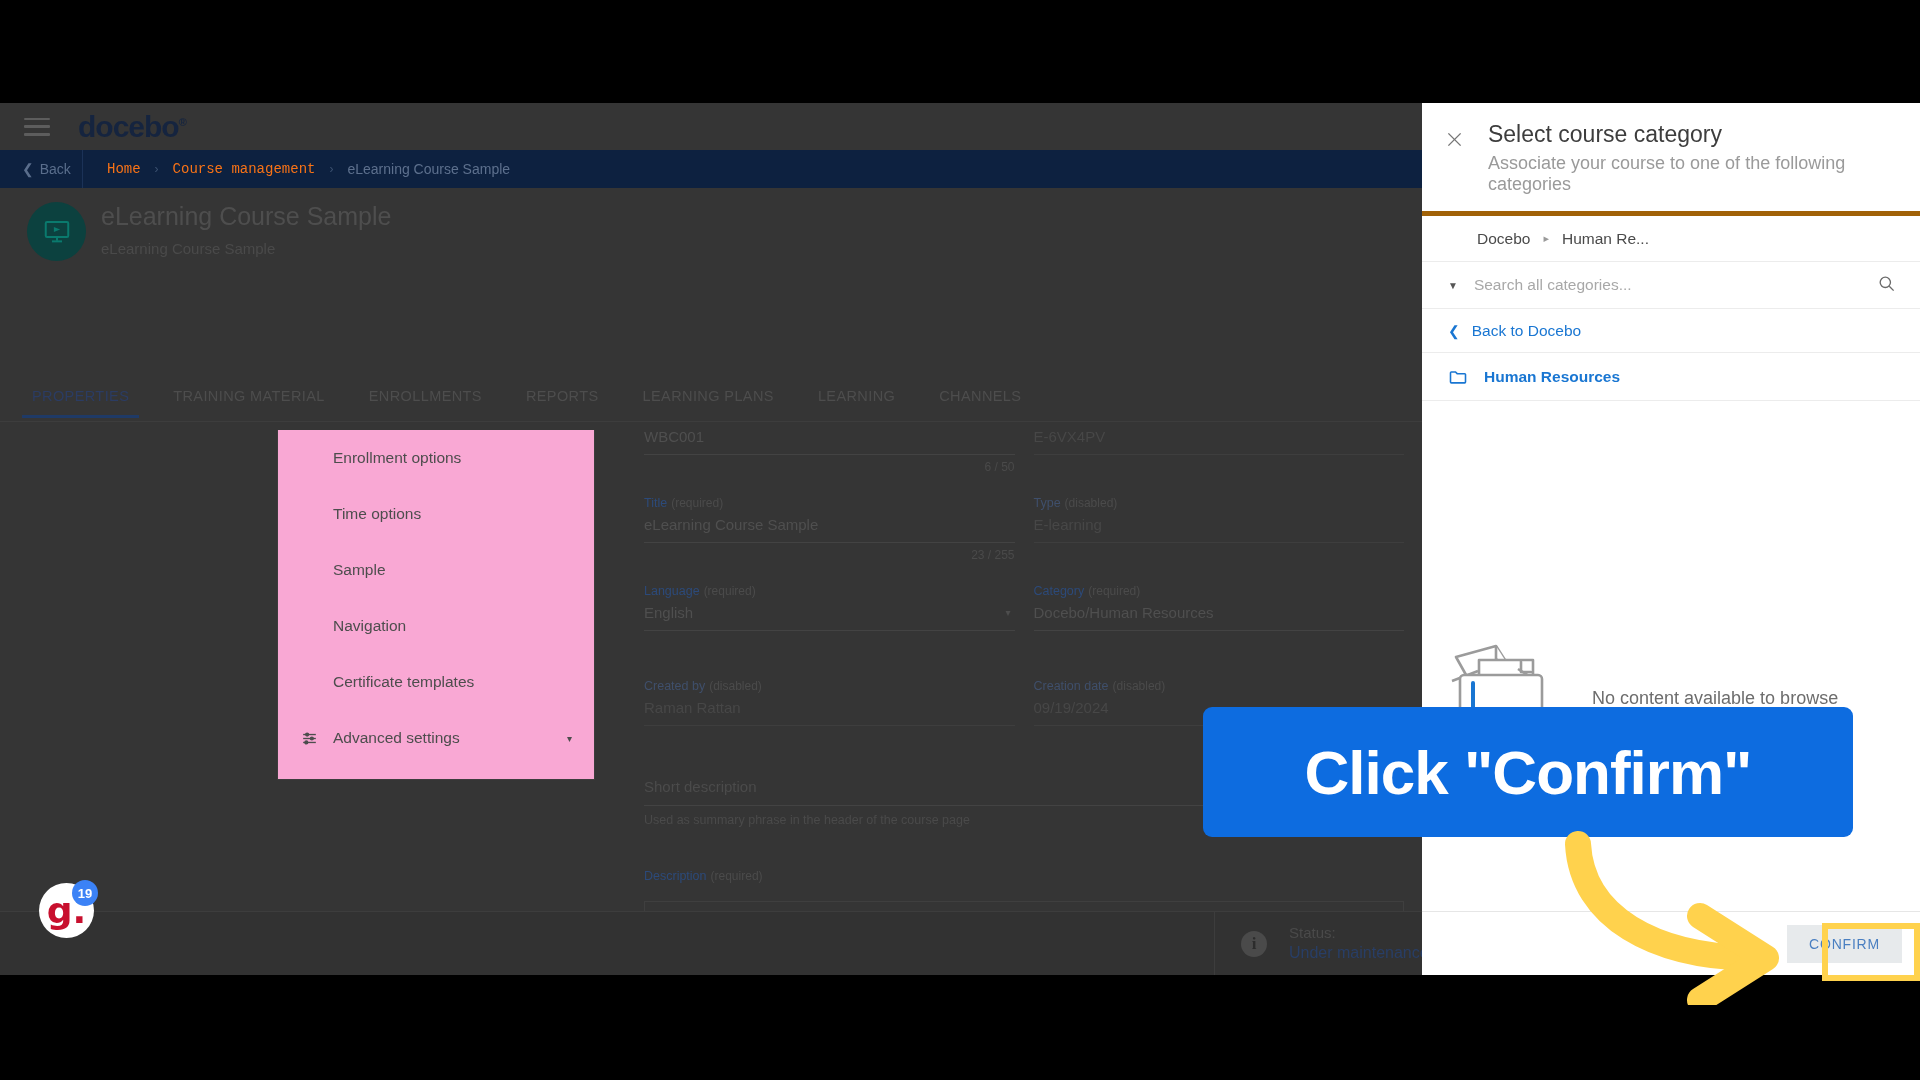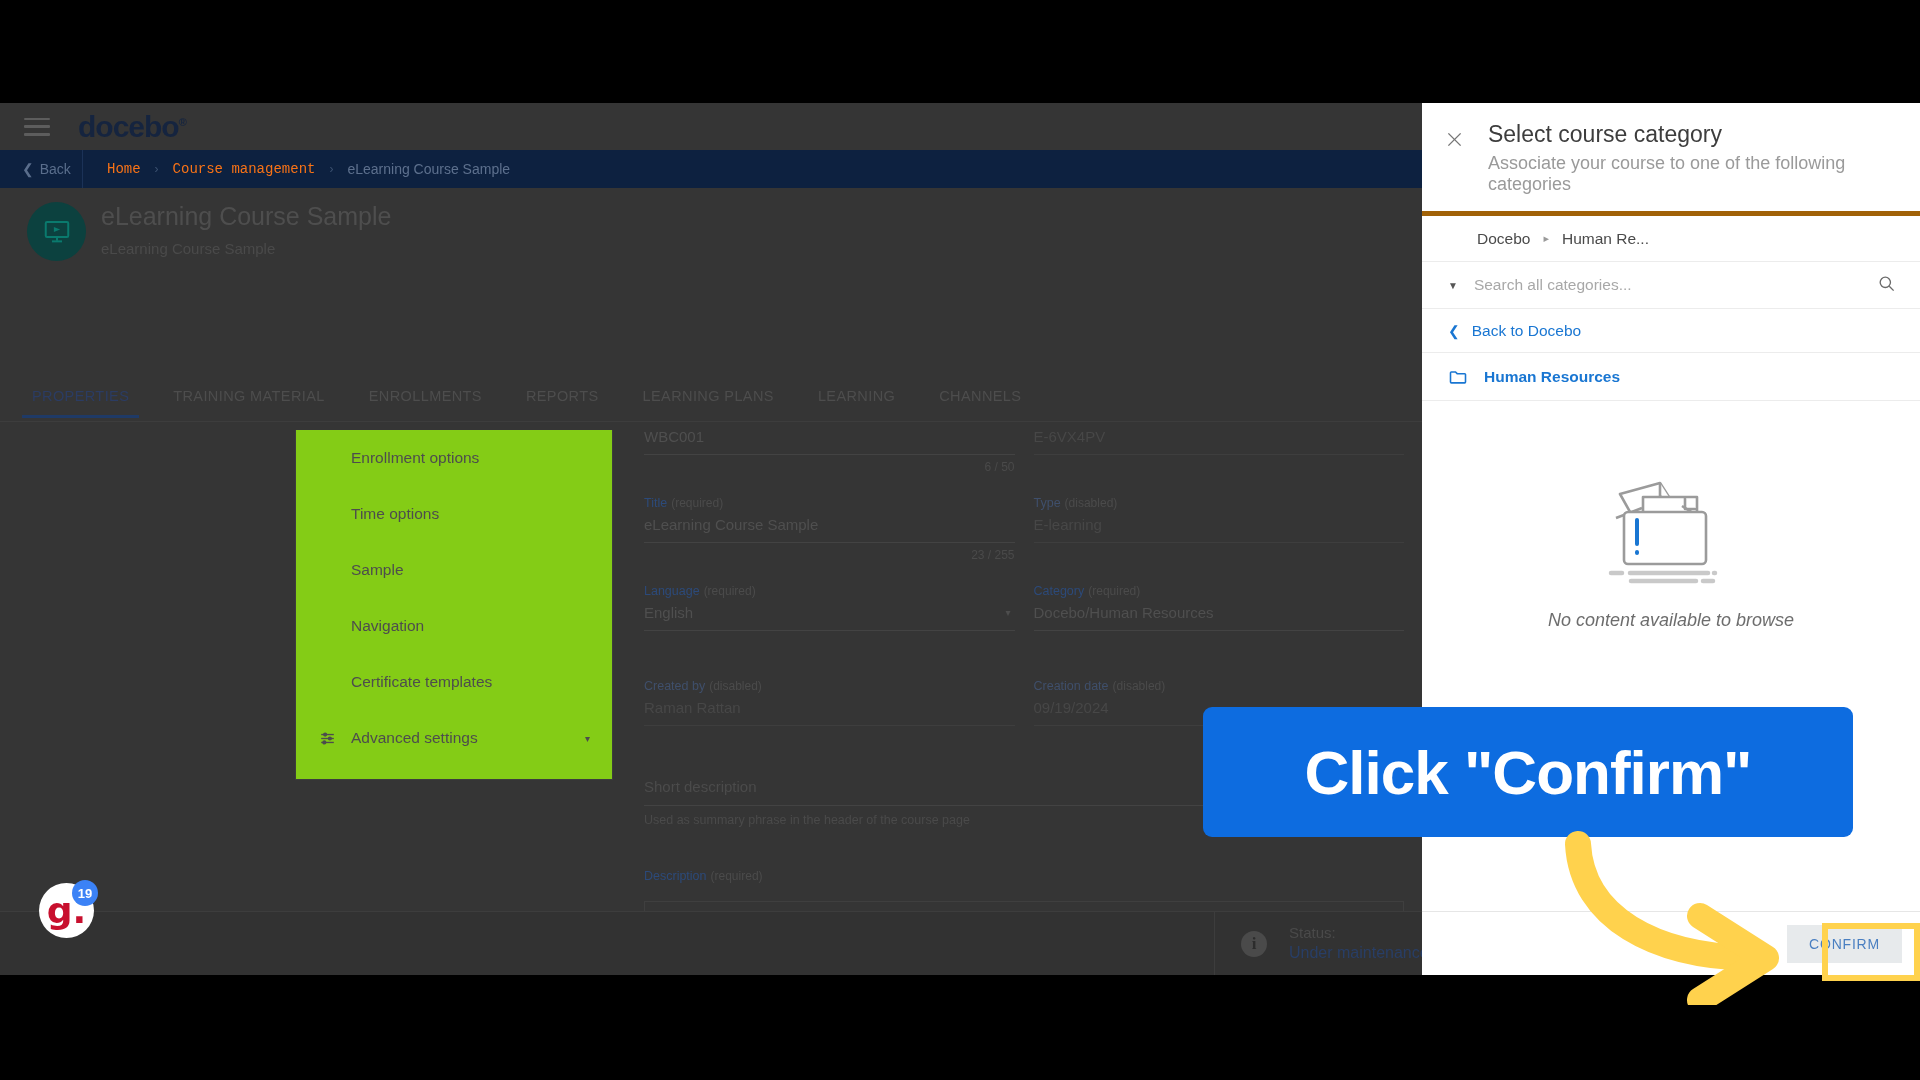--- a/index.html
+++ b/index.html
@@ -57,22 +57,22 @@
   .tabs{ position:absolute; left:0; top:277px; width:1920px; height:42px;
          display:flex; align-items:flex-start; gap:0; padding-left:10px;
          border-bottom:1px solid #3d3d3d; }
   .tab{ font-size:14.5px; letter-spacing:.4px; color:#4d4d4d; padding:8px 22px 14px;
         cursor:pointer; position:relative; }
   .tab.active{ color:#2b3c63; }
   .tab.active::after{ content:""; position:absolute; left:12px; right:12px;
                       bottom:0; height:3px; background:#1f3a66; }
 
   
-  .settingscard{ position:absolute; left:295px; top:327px; width:318px; height:350px;
-                 background:#84cc16; border:1px solid #3d3d3d;
+  .settingscard{ position:absolute; left:277px; top:327px; width:318px; height:350px;
+                 background:#f9a8d4; border:1px solid #3d3d3d;
                  border-top:none; }
   .sitem{ height:56px; display:flex; align-items:center; color:#4d4d4d;
           font-size:15.5px; padding-left:55px; cursor:pointer; }
   .sitem.withicon{ padding-left:22px; gap:14px; justify-content:flex-start; }
   .sitem .chev{ margin-left:auto; margin-right:22px; color:#4d4d4d; font-size:10px; }
 
   
   .form{ position:absolute; left:644px; top:319px; width:760px; }
   .row{ display:flex; gap:19px; }
   .fld{ width:462px; position:relative; }
@@ -145,22 +145,22 @@
                   font-family:"Liberation Sans", sans-serif; }
   .psearch input::placeholder{ color:#a8a8a8; }
   .psearch .mag{ margin-right:24px; cursor:pointer; }
   .psearch .mag svg{ stroke:#6a6a6a; }
   .pback{ height:44px; display:flex; align-items:center; gap:12px;
           padding-left:26px; color:#1976d2; font-size:15.5px;
           border-bottom:1px solid #ececec; cursor:pointer; }
   .prow{ height:48px; display:flex; align-items:center; gap:16px;
          padding-left:26px; border-bottom:1px solid #ececec; cursor:pointer; }
   .prow .lbl{ color:#1976d2; font-size:15.5px; font-weight:bold; }
-  .pbody{ flex:1; display:flex; flex-direction:column; align-items:center;
-          justify-content:flex-start; padding-top:60px;font-style:italic; }
+  .pbody{ flex:1; display:flex; align-items:center;
+          justify-content:flex-start; padding-top:60px; }
   .emptytxt{ font-size:18px; color:#6d6d6d; margin-top:24px; }
   .pfoot{ height:64px; border-top:1px solid #e6e6e6; display:flex;
           align-items:center; justify-content:flex-end; padding-right:18px; }
   .confirmbtn{ background:#e7eaec; color:#4a7fc1; font-size:14px;
                letter-spacing:.8px; padding:11px 22px; border:none;
                cursor:pointer; font-family:"Liberation Sans", sans-serif; }
 
   
   .hlbox{ position:absolute; left:1822px; top:923px; width:98px; height:58px;
           border:6px solid #ffd24d; z-index:40; pointer-events:none; }

